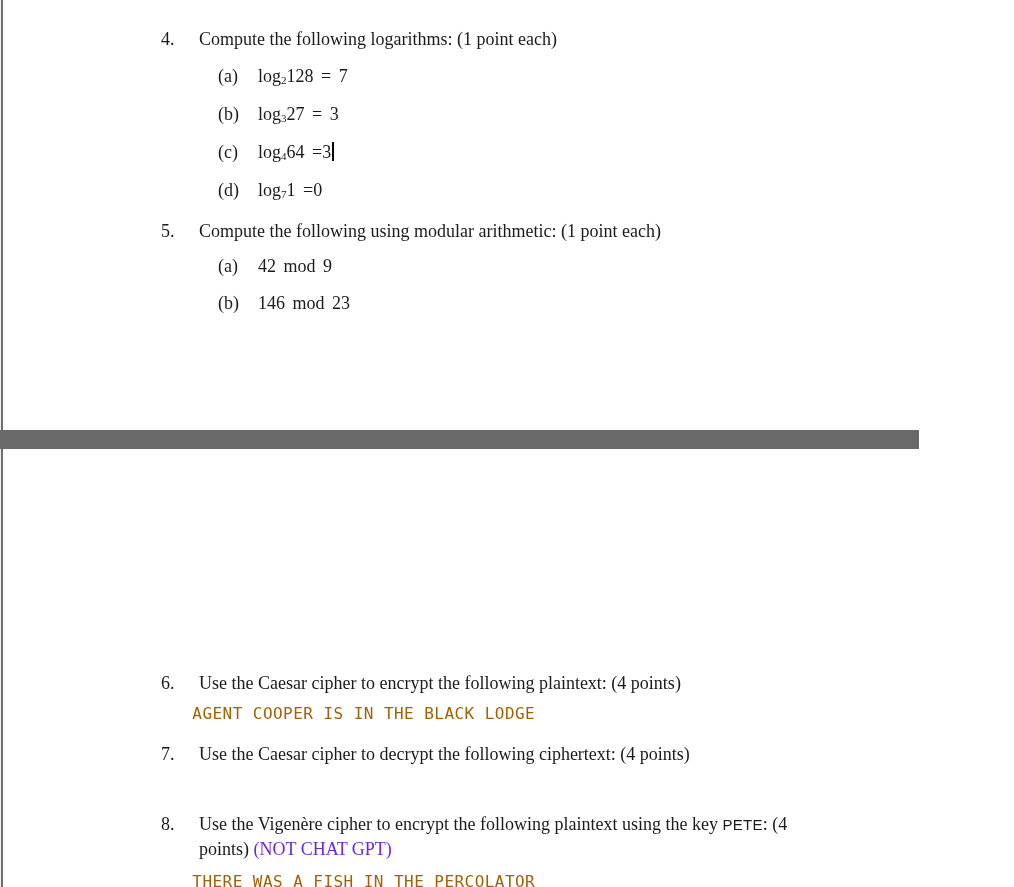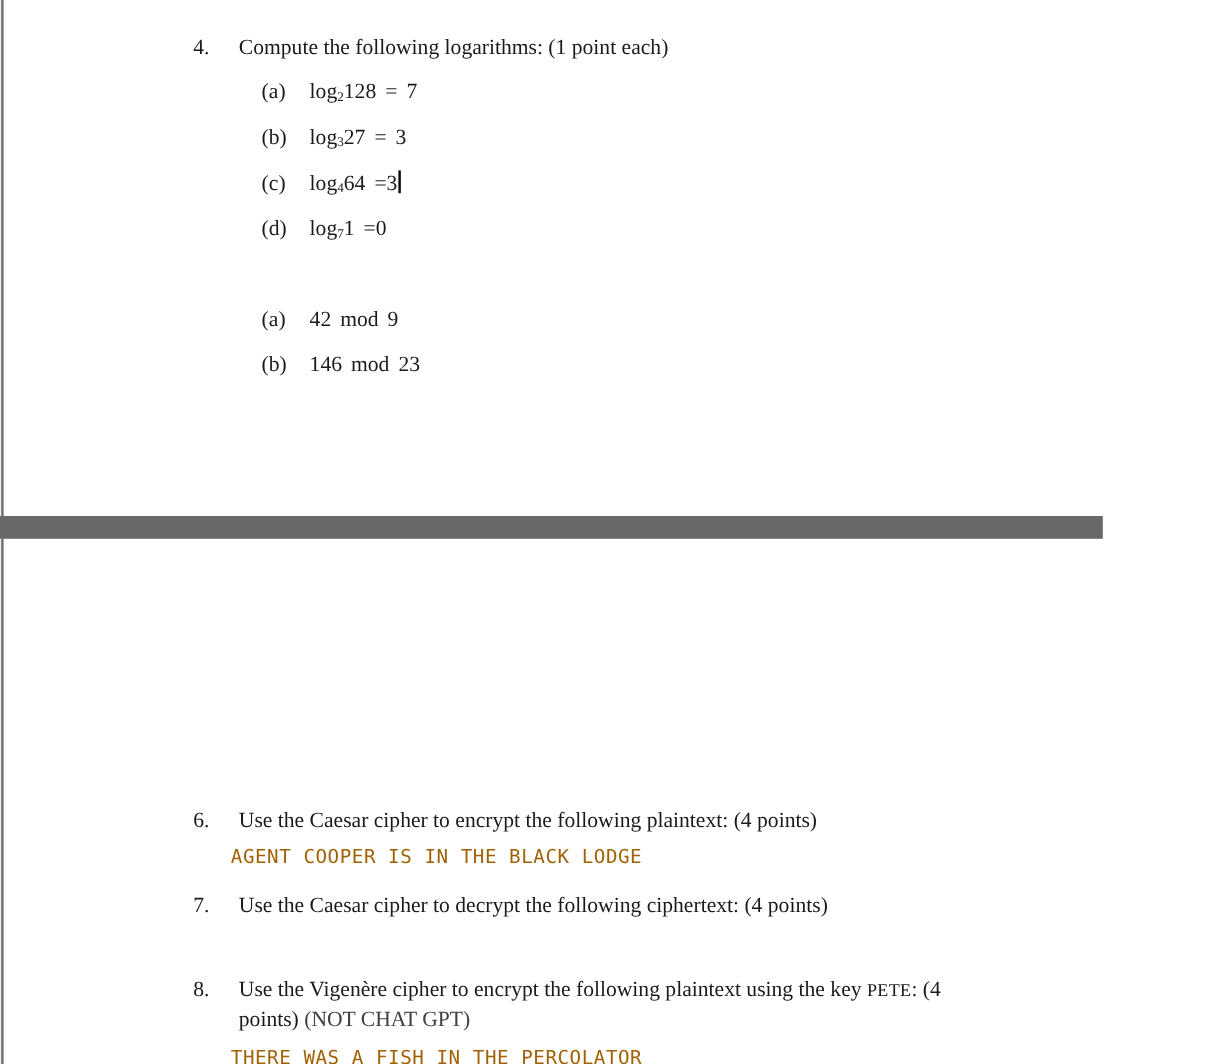--- a/index.html
+++ b/index.html
@@ -16,22 +16,22 @@
   .line.sub{left:200px;}
   .ilabel{display:inline-block;width:40px;}
   .math{word-spacing:3px;}
   .ss{font-size:11px;letter-spacing:0;}
   .sb{vertical-align:-2px;}
   .sp{vertical-align:7px;}
   .mono-line{
     position:absolute;left:152px;font-family:"DejaVu Sans Mono",monospace;
     font-size:16px;line-height:20px;letter-spacing:.45px;color:#a16207;white-space:pre;
   }
-  .key-mono{font-family:Liberation Serif, serif;font-size:15px;letter-spacing:.3px;text-align:right;}
-  .red{color:#404040;}
+  .key-mono{font-family:Liberation Sans, sans-serif;font-size:15px;letter-spacing:.3px;text-align:right;}
+  .red{color:#6d28d9;}
   .caret{display:inline-block;width:2px;height:19px;background:#000;vertical-align:-3px;margin-left:1px;}
   .hang{left:181px;}
 </style>
 </head>
 <body>
 
 <div id="page">
 
   <div class="page-edge edge-top"></div>
   <div class="page-edge edge-bottom"></div>
@@ -49,20 +49,23 @@
   </div>
 
   <div class="line sub" style="top:116px">
     <span class="ilabel">(c)</span><span class="math"><span>log</span><span class="ss sb">4</span><span>64 =3</span></span><span class="caret"></span>
   </div>
 
   <div class="line sub" style="top:154px">
     <span class="ilabel">(d)</span><span class="math"><span>log</span><span class="ss sb">7</span><span>1 =0</span></span>
   </div>
 
+  <div class="line" style="top:195px">
+    <span class="qnum">5.</span><span>Compute the following using modular arithmetic: (1 point each)</span>
+  </div>
 
   <div class="line sub" style="top:230px">
     <span class="ilabel">(a)</span><span class="math">42 mod 9</span>
   </div>
 
   <div class="line sub" style="top:267px">
     <span class="ilabel">(b)</span><span class="math">146 mod 23</span>
   </div>
 
   <div class="divider"></div>

